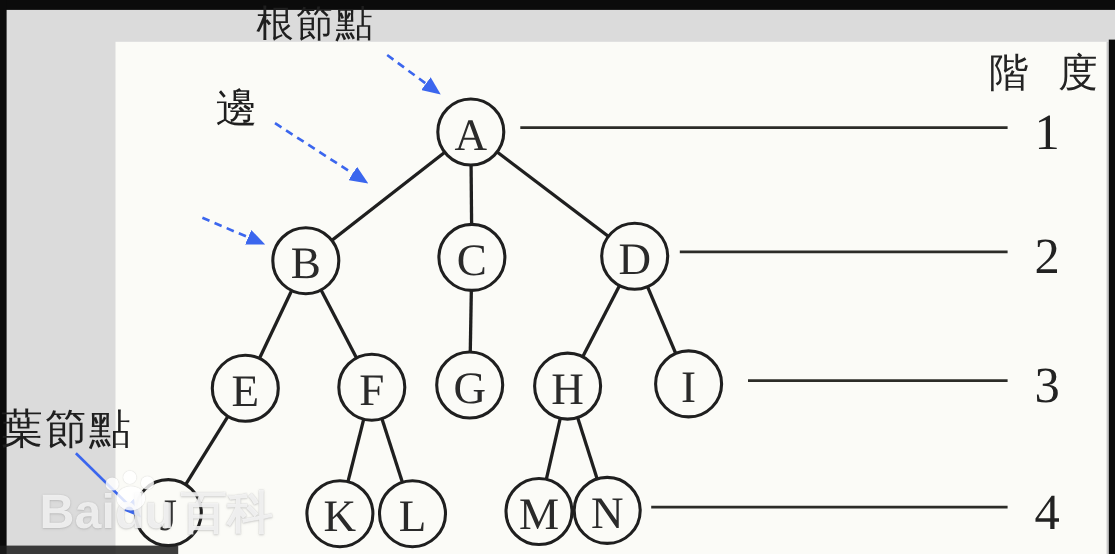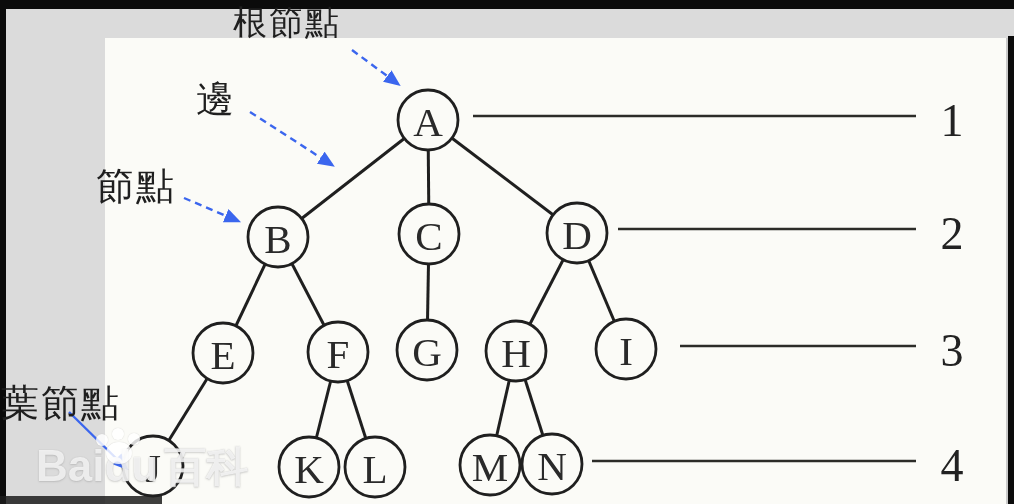--- a/index.html
+++ b/index.html
@@ -173,23 +173,23 @@
         <text x="552" y="466" class="node-label">N</text>
       </g>
       <line x1="352" y1="50" x2="398" y2="84" class="ann-arrow dashed" marker-end="url(#arrowhead)"></line>
       <line x1="250" y1="112" x2="332" y2="165" class="ann-arrow dashed" marker-end="url(#arrowhead)"></line>
       <line x1="184" y1="198" x2="238" y2="221" class="ann-arrow dashed" marker-end="url(#arrowhead)"></line>
       <line x1="69" y1="412" x2="126" y2="468" class="ann-arrow" marker-end="url(#arrowhead)"></line>
     </svg>
 
   <div class="ann-label" style="left: 233px; top: 6px; font-size: 34px;">根節點</div>
   <div class="ann-label" style="left: 196px; top: 80px; font-size: 38px;">邊</div>
-  <div class="ann-label" style="left: 96px; top: 167px; font-size: 38px;">節點</div>
-  <div class="ann-label" style="left: 1px; top: 384px; font-size: 38px;">葉節點</div>
+  <div class="ann-label" style="left: 1px; top: 372px; font-size: 38px;">葉節點</div>
 
+  <div class="level-zh">階 度</div>
 
   <div class="watermark">
     <span class="wm-latin">Baidu</span><span class="wm-cjk">百科</span>
     <span class="paw">
       <i class="pad"></i>
         <i class="t1"></i>
         <i class="t2"></i>
         <i class="t3"></i>
     </span>
   </div>

